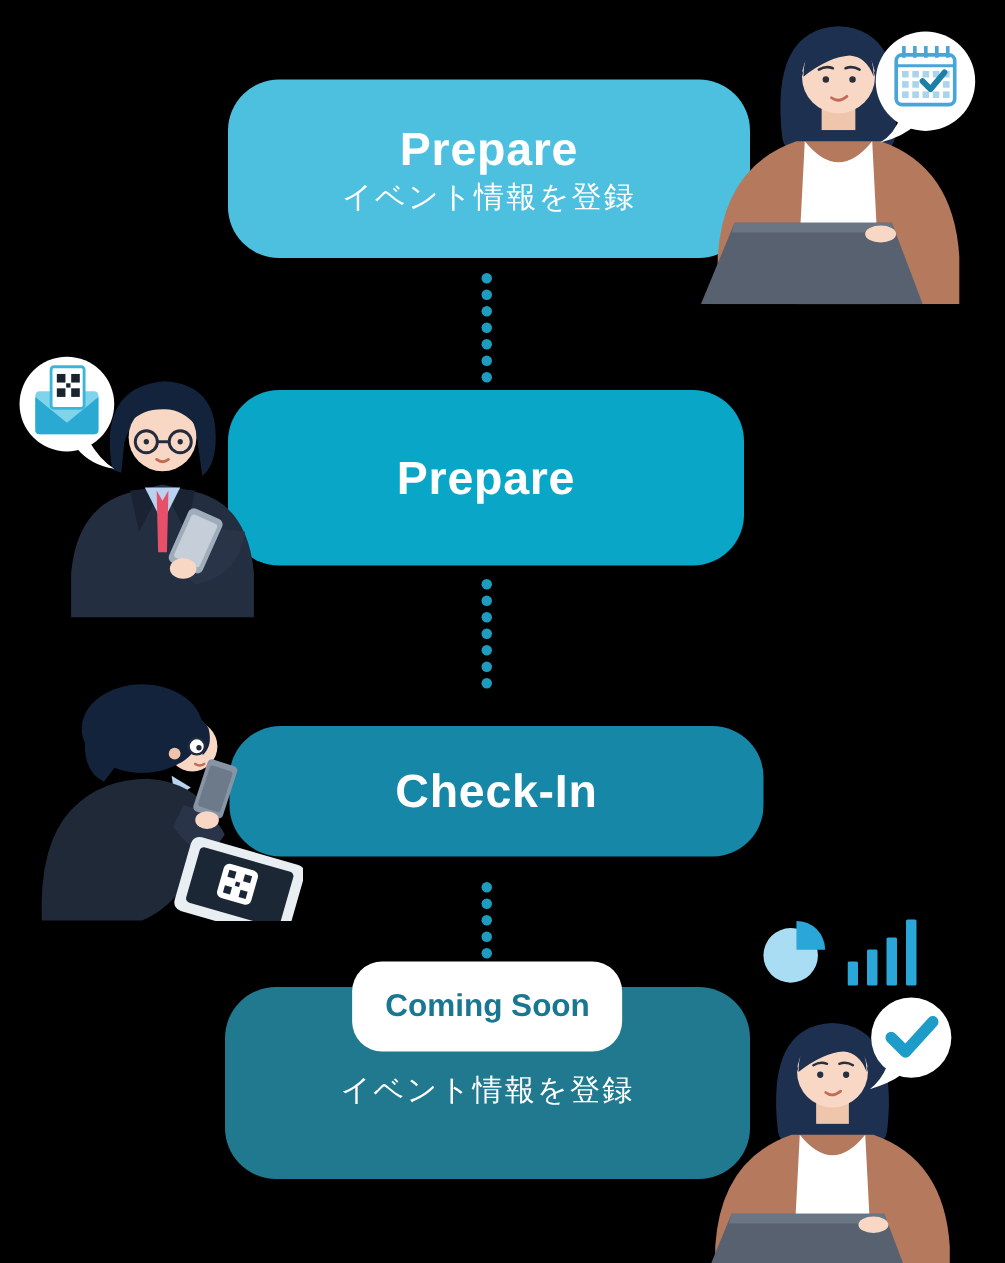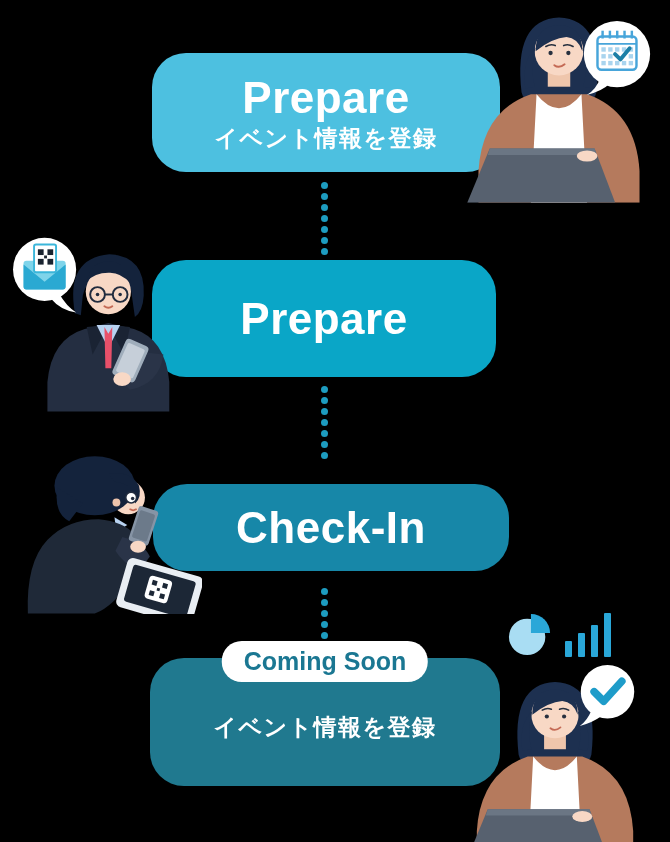--- a/index.html
+++ b/index.html
@@ -14,30 +14,30 @@
   .canvas{
     position:relative; width:670px; height:842px; margin:0 auto;
     background:var(--bg); overflow:hidden;
     font-family:"Liberation Sans","DejaVu Sans",sans-serif;
   }
   .step{
     position:absolute; border-radius:34px; z-index:4;
     display:flex; flex-direction:column; align-items:center; justify-content:center;
     gap:7px; color:var(--white); text-align:center;
   }
-  .step .title{ font-size:44px; font-weight:bold; line-height:1; margin:0; letter-spacing:0.5px;}
-  .step .subtitle{ font-size:23px; font-weight:bold; line-height:1; margin:0; letter-spacing:1.5px;}
+  .step .title{ font-size:31px; font-weight:bold; line-height:1; margin:0; letter-spacing:0.5px;}
+  .step .subtitle{ font-size:20px; font-weight:normal; line-height:1; margin:0; letter-spacing:1.5px;}
   .step1{ left:152px; top:53px;  width:348px; height:119px; background:var(--step1);}
   .step2{ left:152px; top:260px; width:344px; height:117px; background:var(--step2);}
   .step3{ left:153px; top:484px; width:356px; height:87px; background:var(--step3);}
   .step4{ left:150px; top:658px; width:350px; height:128px; background:var(--step4); padding-top:10px; box-sizing:border-box;}
   .badge{
     position:absolute; top:-17px; left:50%; transform:translateX(-50%);
     background:var(--white); color:var(--badge-text);
-    font-size:25px; font-weight:bold; padding:6px 22px; border-radius:20px;
+    font-size:21px; font-weight:bold; padding:18px 22px; border-radius:20px;
     white-space:nowrap; z-index:7;
   }
   .dots{ position:absolute; left:321px; display:flex; flex-direction:column; gap:4px; z-index:3;}
   .dots1{ top:182px;} .dots2{ top:386px;} .dots3{ top:588px;}
   .dot{ width:7px; height:7px; border-radius:50%; background:var(--dot);}
   .illu{ position:absolute; z-index:6;}
   .bubble{ position:absolute; z-index:7;}
   svg{ display:block; }
 </style>
 </head>

